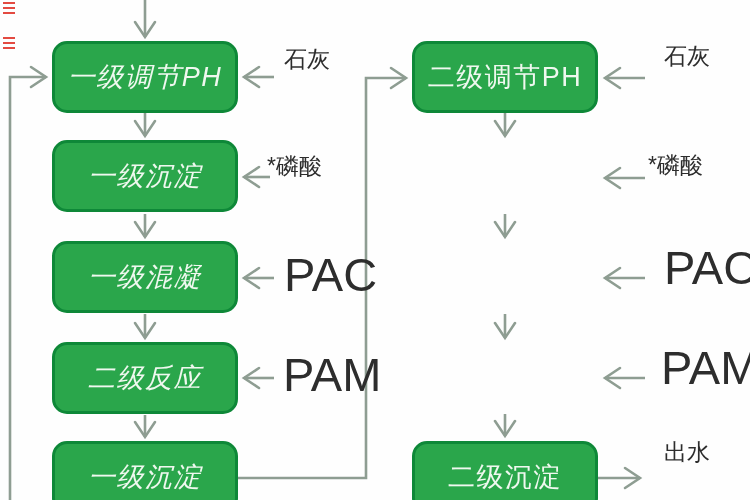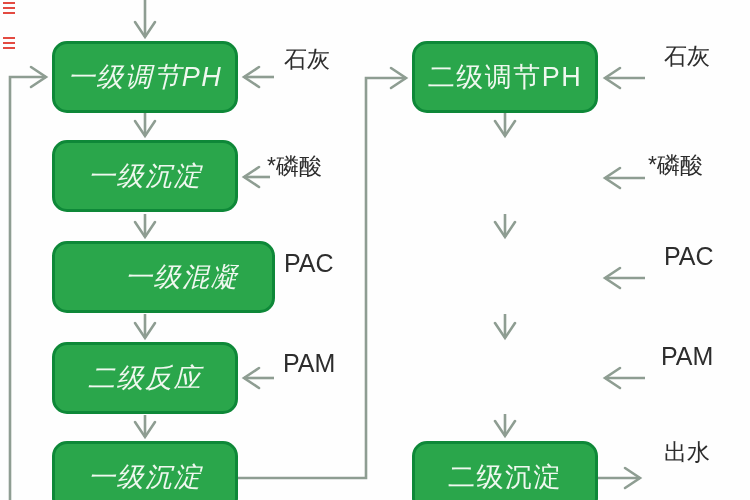--- a/index.html
+++ b/index.html
@@ -16,28 +16,28 @@
     position:absolute;width:180px;height:66px;
     background:var(--box-fill,#2aa64b);
     border:3px solid var(--box-border,#0e8838);
     border-radius:15px;
     color:var(--box-text,#eff8ef);
     display:flex;align-items:center;justify-content:center;
     font-size:27px;letter-spacing:1.5px;white-space:nowrap;
     font-family:"Liberation Sans",sans-serif;
   }
   .col1{left:52px;font-style:italic;} .col2{left:412px;}
-  .row0{top:41px;} .row1{top:140px;} .row2{top:241px;padding-left:37px;} .row3{top:342px;} .row4{top:441px;}
+  .row0{top:41px;} .row1{top:140px;} .row2{top:241px;} .row3{top:342px;} .row4{top:441px;}
 
   .reagent{
     position:absolute;color:var(--label-text,#2d2d2d);
     font-size:23px;line-height:1.05;white-space:nowrap;
     font-family:"Liberation Sans",sans-serif;
   }
-  .latin{font-size:25px;letter-spacing:0px;}
+  .latin{font-size:47px;letter-spacing:0px;}
   .lab-lime-l{left:284px;top:47px;}
   .lab-phos-l{left:267px;top:154px;}
   .lab-pac-l{left:284px;top:250px;}
   .lab-pam-l{left:283px;top:350px;}
   .lab-lime-r{left:664px;top:44px;}
   .lab-phos-r{left:648px;top:153px;}
   .lab-pac-r{left:664px;top:243px;}
   .lab-pam-r{left:661px;top:343px;}
   .lab-out-r{left:664px;top:440px;}
 

